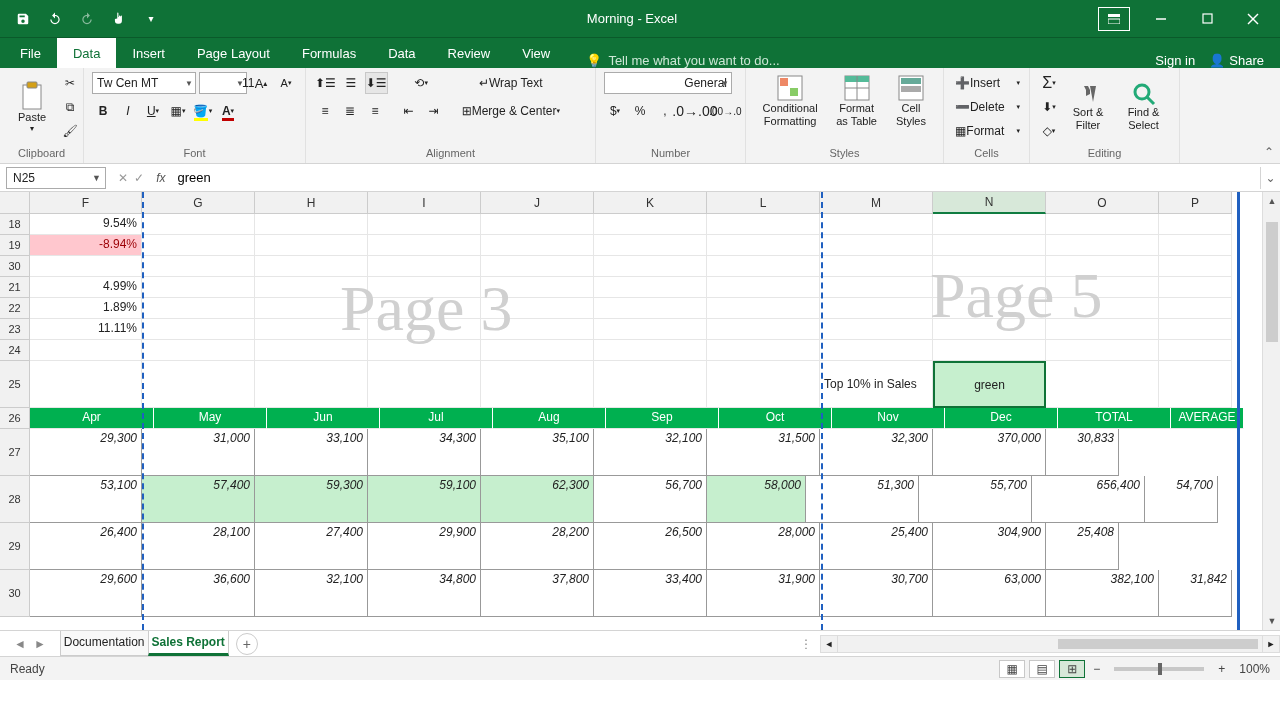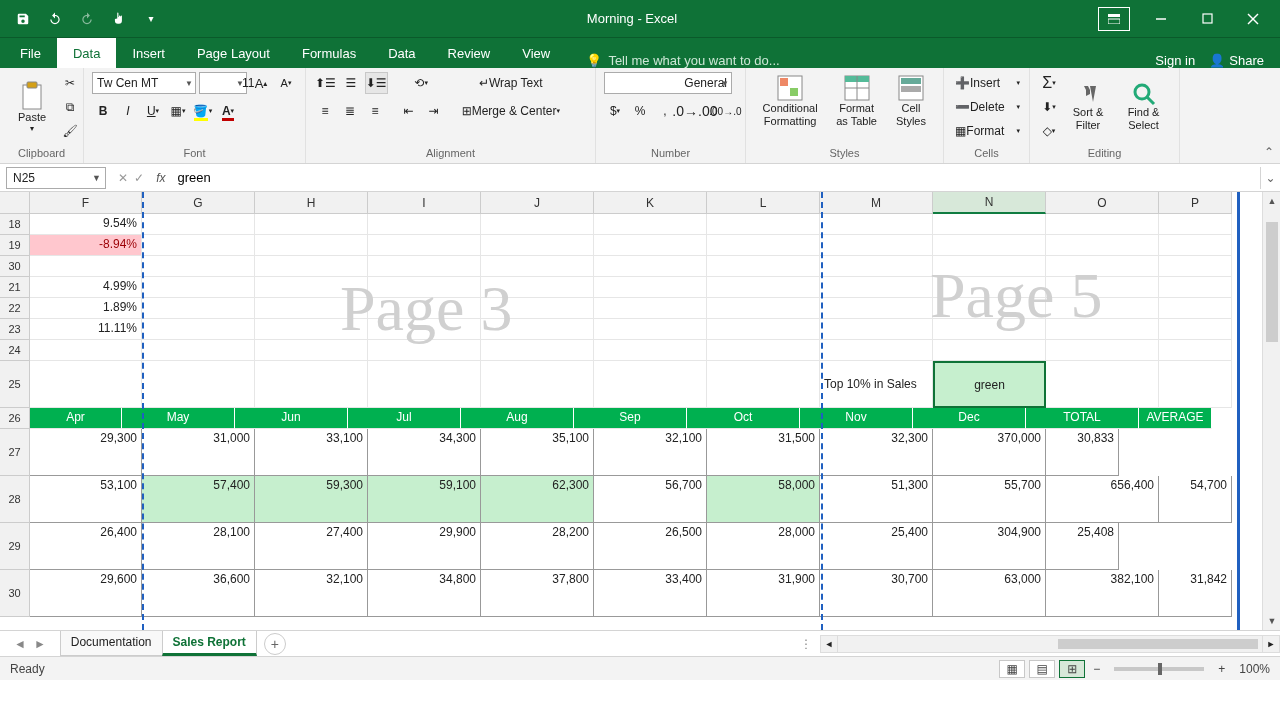--- a/index.html
+++ b/index.html
@@ -58,34 +58,34 @@
 .ch.sel { background:#d7e8d9; border-bottom:2px solid #107c41; }
 .rowhdrs { position:absolute; left:0; top:22px; width:30px; }
 .rh { height:21px; background:#f1f1f1; border-right:1px solid #ccc; border-bottom:1px solid #ccc; display:flex; align-items:center; justify-content:center; font-size:11px; color:#333; }
 .rh.tall { height:47px; }
 .cells { position:absolute; left:30px; top:22px; }
 .crow { display:flex; height:21px; }
 .crow.tall { height:47px; }
 .cell { border-right:1px solid #e6e6e6; border-bottom:1px solid #e6e6e6; display:flex; align-items:flex-start; justify-content:flex-end; padding:2px 4px; font-size:12px; font-family:"Tw Cen MT","Segoe UI",sans-serif; overflow:hidden; white-space:nowrap; position:relative; }
 .cell.neg { background:#ffc7ce; color:#9c0006; }
 .cell.hdr { background:#00b050; color:#fff; justify-content:center; border-right:1px solid #fff; }
-.cell.tbl { border-right:1px solid #999; border-bottom:1px solid #999; align-items:flex-start; }
+.cell.tbl { border-right:1px solid #999; border-bottom:1px solid #999; align-items:flex-start;font-style:italic; }
 .cell.tbl.top10 { background:#c6efce; }
 .cell.greencell { background:#c6efce; border:2px solid #0f7237 !important; justify-content:center; align-items:center; }
 .watermark { position:absolute; pointer-events:none; font-size:64px; color:#d0d0d0; font-family:"Segoe UI"; z-index:1; }
 .pgbreak-v { position:absolute; top:0; height:100%; border-left:2px dashed #2060c0; pointer-events:none; z-index:2; }
 .pgbreak-solid { position:absolute; top:0; height:100%; border-left:3px solid #2060c0; pointer-events:none; z-index:2; }
 .vscroll { position:absolute; right:0; top:0; width:18px; height:100%; background:#f1f1f1; border-left:1px solid #ddd; }
 .vscroll .thumb { position:absolute; top:30px; left:3px; width:12px; height:120px; background:#cdcdcd; }
 .vscroll .arr { position:absolute; left:0; width:18px; height:18px; background:#f1f1f1; display:flex; align-items:center; justify-content:center; font-size:9px; color:#555; }
 
 
 .sheetbar { height:26px; border-top:1px solid #d4d4d4; display:flex; align-items:center; background:#fff; font-size:12px; }
 .sheetnav { display:flex; gap:8px; padding:0 14px; color:#888; }
-.stab { padding:4px 10px; border:1px solid #ccc; border-top:none; background:#f8f8f8; cursor:pointer; margin-right:-1px; }
+.stab { padding:4px 3px; border:1px solid #ccc; border-top:none; background:#f8f8f8; cursor:pointer; margin-right:-1px; }
 .stab.active { background:#fff; border-bottom:3px solid #0f7237; font-weight:600; color:#0f7237; }
 .newsheet { width:22px; height:22px; border:1px solid #ccc; border-radius:50%; display:flex; align-items:center; justify-content:center; margin-left:8px; color:#666; cursor:pointer; font-size:14px; }
 .hscroll { margin-left:auto; width:480px; height:18px; display:flex; align-items:center; }
 .hscroll .tarr { width:18px; height:18px; background:#f1f1f1; border:1px solid #ddd; display:flex; align-items:center; justify-content:center; font-size:9px; }
 .hscroll .track { flex:1; height:18px; background:#f1f1f1; border-top:1px solid #ddd; border-bottom:1px solid #ddd; position:relative; }
 .hscroll .thumb { position:absolute; right:4px; top:3px; width:200px; height:10px; background:#cdcdcd; }
 
 
 .status { height:24px; background:#f3f3f3; border-top:1px solid #d4d4d4; display:flex; align-items:center; font-size:12px; color:#444; padding:0 10px; }
 .status .right { margin-left:auto; display:flex; align-items:center; gap:4px; }
@@ -508,21 +508,21 @@
         <div class="cell" style="width:113px"></div>
         <div class="cell" style="width:113px"></div>
         <div class="cell" style="width:113px"></div>
         <div class="cell" style="width:113px"></div>
         <div class="cell" style="width:113px;justify-content:flex-start;align-items:center;overflow:visible">Top 10% in Sales</div>
         <div class="cell greencell" style="width:113px">green</div>
         <div class="cell" style="width:113px"></div>
         <div class="cell" style="width:73px"></div>
       </div>
       <div class="crow">
-        <div class="cell hdr" style="width:92px">Apr</div>
+        <div class="cell hdr" style="width:124px">Apr</div>
         <div class="cell hdr" style="width:113px">May</div>
         <div class="cell hdr" style="width:113px">Jun</div>
         <div class="cell hdr" style="width:113px">Jul</div>
         <div class="cell hdr" style="width:113px">Aug</div>
         <div class="cell hdr" style="width:113px">Sep</div>
         <div class="cell hdr" style="width:113px">Oct</div>
         <div class="cell hdr" style="width:113px">Nov</div>
         <div class="cell hdr" style="width:113px">Dec</div>
         <div class="cell hdr" style="width:113px">TOTAL</div>
         <div class="cell hdr" style="width:73px">AVERAGE</div>
@@ -539,21 +539,21 @@
         <div class="cell tbl" style="width:113px">370,000</div>
         <div class="cell tbl" style="width:73px">30,833</div>
       </div>
       <div class="crow tall">
         <div class="cell tbl" style="width:112px">53,100</div>
         <div class="cell tbl top10" style="width:113px">57,400</div>
         <div class="cell tbl top10" style="width:113px">59,300</div>
         <div class="cell tbl top10" style="width:113px">59,100</div>
         <div class="cell tbl top10" style="width:113px">62,300</div>
         <div class="cell tbl" style="width:113px">56,700</div>
-        <div class="cell tbl top10" style="width:113px">58,000</div>
+        <div class="cell tbl top10" style="width:99px">58,000</div>
         <div class="cell tbl" style="width:113px">51,300</div>
         <div class="cell tbl" style="width:113px">55,700</div>
         <div class="cell tbl" style="width:113px">656,400</div>
         <div class="cell tbl" style="width:73px">54,700</div>
       </div>
       <div class="crow tall">
         <div class="cell tbl" style="width:112px">26,400</div>
         <div class="cell tbl" style="width:113px">28,100</div>
         <div class="cell tbl" style="width:113px">27,400</div>
         <div class="cell tbl" style="width:113px">29,900</div>

